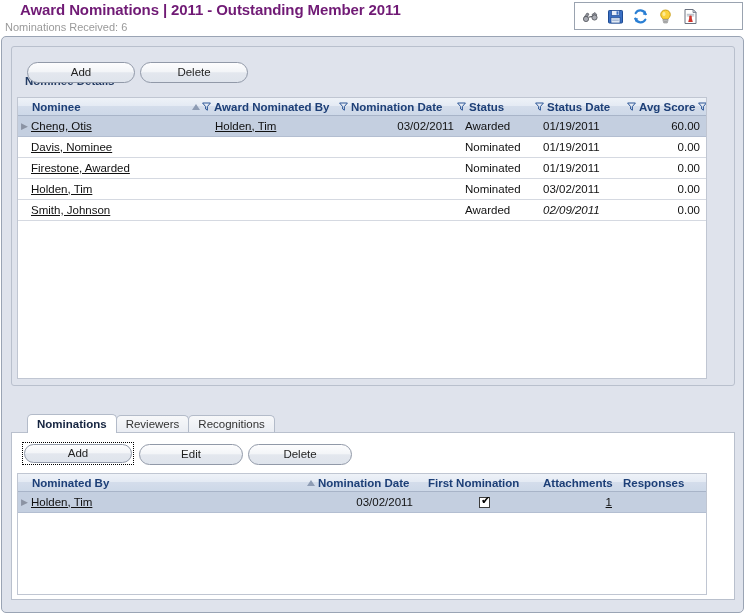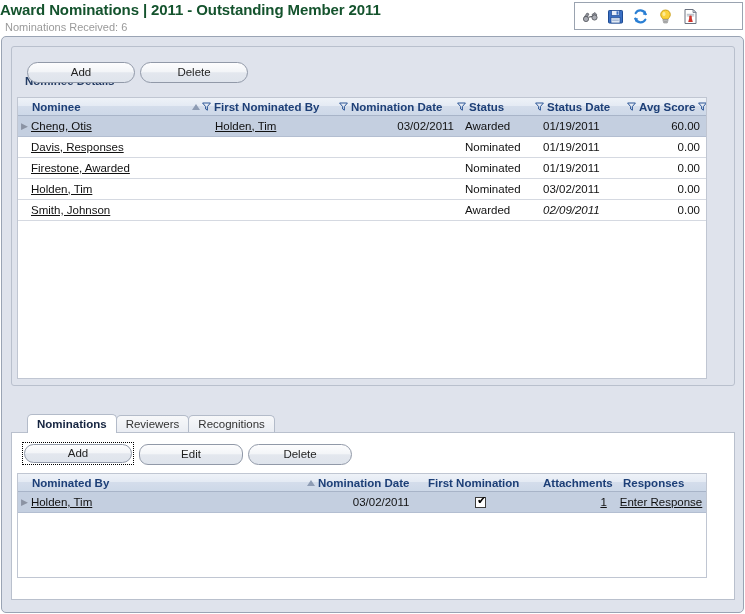--- a/index.html
+++ b/index.html
@@ -10,22 +10,22 @@
     font-family: "Liberation Sans", sans-serif;
     -webkit-font-smoothing: none;
   }
 
   
   #page-header {
     position: absolute; left: 0; top: 0; width: 745px; height: 36px;
     background: #ffffff;
   }
   #page-title {
-    position: absolute; left: 0; top: 1px;
-    font-size: 15px; font-weight: bold; color: #14532d;
+    position: absolute; left: 20px; top: 1px;
+    font-size: 15px; font-weight: bold; color: #701a75;
     letter-spacing: -0.1px; white-space: nowrap;
   }
   #page-subtitle {
     position: absolute; left: 5px; top: 21px;
     font-size: 11px; color: #9a9a9a; white-space: nowrap;
   }
 
   
   #toolbar {
     position: absolute; left: 574px; top: 2px;
@@ -219,21 +219,21 @@
         <div class="gh" style="width:161px;">
           <span class="gh-label">Nominee</span>
         </div>
         <div class="gh" style="width:147px;">
           <span class="sort-asc"></span>
           <span class="funnel">
             <svg width="9" height="9" viewBox="0 0 9 9">
                 <path d="M0.6 1 L8.4 1 L5.4 4.6 L5.4 8.2 L3.6 7 L3.6 4.6 Z" fill="none" stroke="#2c5697" stroke-width="1"></path>
               </svg>
           </span>
-          <span class="gh-label">First Nominated By</span>
+          <span class="gh-label">Award Nominated By</span>
         </div>
         <div class="gh" style="width:118px;">
           <span class="funnel">
             <svg width="9" height="9" viewBox="0 0 9 9">
                 <path d="M0.6 1 L8.4 1 L5.4 4.6 L5.4 8.2 L3.6 7 L3.6 4.6 Z" fill="none" stroke="#2c5697" stroke-width="1"></path>
               </svg>
           </span>
           <span class="gh-label">Nomination Date</span>
         </div>
         <div class="gh" style="width:78px;">
@@ -271,21 +271,21 @@
             <div class="rowmark">▶</div>
             <div class="gc" style="width:161px;"><span class="lnk">Cheng, Otis</span></div>
             <div class="gc" style="width:147px;padding-left:23px;"><span class="lnk">Holden, Tim</span></div>
             <div class="gc num" style="width:118px;">03/02/2011</div>
             <div class="gc" style="width:78px;padding-left:8px;">Awarded</div>
             <div class="gc" style="width:92px;padding-left:8px;">01/19/2011</div>
             <div class="gc num" style="width:79px;padding-right:6px;">60.00</div>
           </div>
           <div class="grow">
             <div class="rowmark"></div>
-            <div class="gc" style="width:161px;"><span class="lnk">Davis, Responses</span></div>
+            <div class="gc" style="width:161px;"><span class="lnk">Davis, Nominee</span></div>
             <div class="gc" style="width:147px;padding-left:23px;"></div>
             <div class="gc num" style="width:118px;"></div>
             <div class="gc" style="width:78px;padding-left:8px;">Nominated</div>
             <div class="gc" style="width:92px;padding-left:8px;">01/19/2011</div>
             <div class="gc num" style="width:79px;padding-right:6px;">0.00</div>
           </div>
           <div class="grow">
             <div class="rowmark"></div>
             <div class="gc" style="width:161px;"><span class="lnk">Firestone, Awarded</span></div>
             <div class="gc" style="width:147px;padding-left:23px;"></div>
@@ -319,24 +319,24 @@
   <div id="tabs">
       <div class="tab active">Nominations</div>
       <div class="tab">Reviewers</div>
       <div class="tab">Recognitions</div>
     </div>
 
   <div id="bottom-panel">
     <div class="btn-focus-wrap" style="left:10px; top:9px; width:112px; height:23px;">
       <button class="btn">Add</button>
     </div>
-    <button class="btn" style="left:127px; top:11px; width:104px;border-radius:9px;">Edit</button>
+    <button class="btn" style="left:127px; top:11px; width:104px;">Edit</button>
     <button class="btn" style="left:236px; top:11px; width:104px;">Delete</button>
 
-    <div class="grid" style="left:5px; top:40px; width:690px; height:105px;">
+    <div class="grid" style="left:5px; top:40px; width:690px; height:122px;">
       <div class="grid-head">
         <div class="gh" style="width:13px;"></div>
         <div class="gh" style="width:276px;">
           <span class="gh-label">Nominated By</span>
         </div>
         <div class="gh" style="width:120px;">
           <span class="sort-asc"></span>
           <span class="gh-label">Nomination Date</span>
         </div>
         <div class="gh" style="width:115px;">
@@ -349,19 +349,18 @@
           <span class="gh-label">Responses</span>
         </div>
       </div>
       <div class="grid-body" id="nominations-grid-body">
           <div class="grow sel">
             <div class="rowmark">▶</div>
             <div class="gc" style="width:276px;"><span class="lnk">Holden, Tim</span></div>
             <div class="gc num" style="width:120px;padding-right:14px;">03/02/2011</div>
             <div class="gc ctr" style="width:115px;"><span style="display:inline-block;width:11px;height:11px;border:1px solid #3c3c3c;background:#fff;position:relative;vertical-align:middle;"><span style="position:absolute;left:1px;top:-3px;font-size:11px;color:#000;line-height:11px;">✔</span></span></div>
             <div class="gc num" style="width:80px;padding-right:10px;"><span class="lnk">1</span></div>
-            <div class="gc" style="width:90px;padding-left:3px;"><span class="lnk">Enter Response</span></div>
           </div>
         </div>
     </div>
   </div>
 
 </div>
 
 </body></html>

